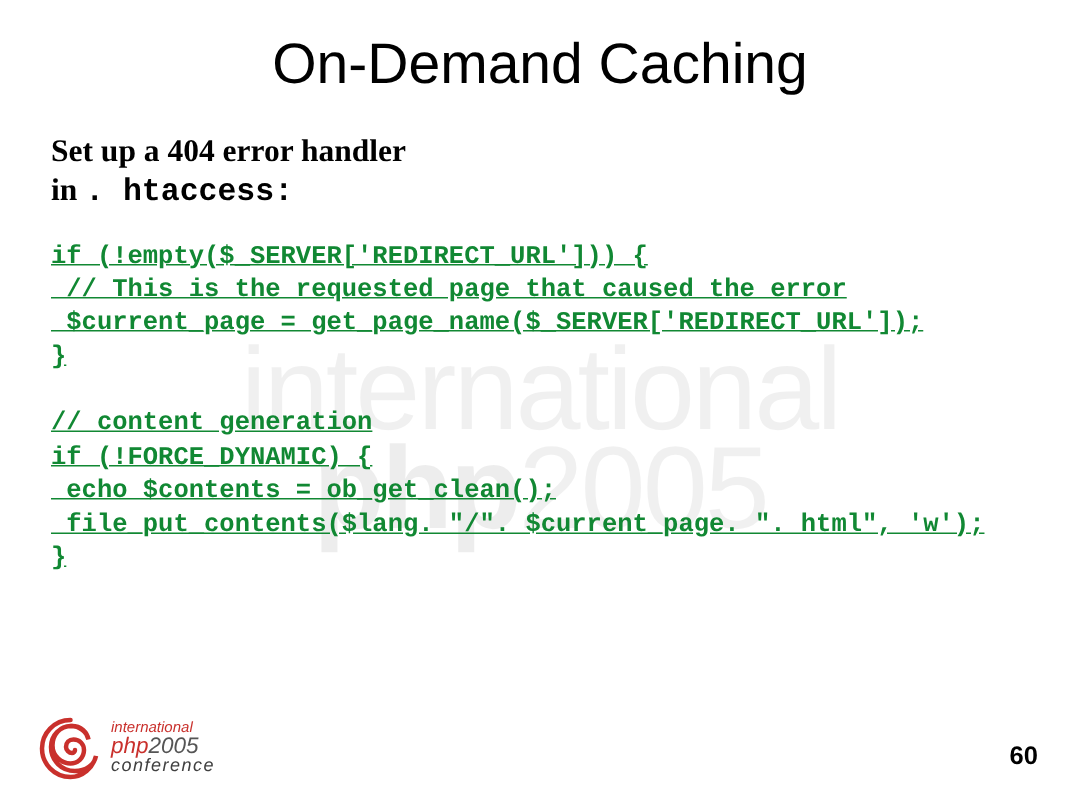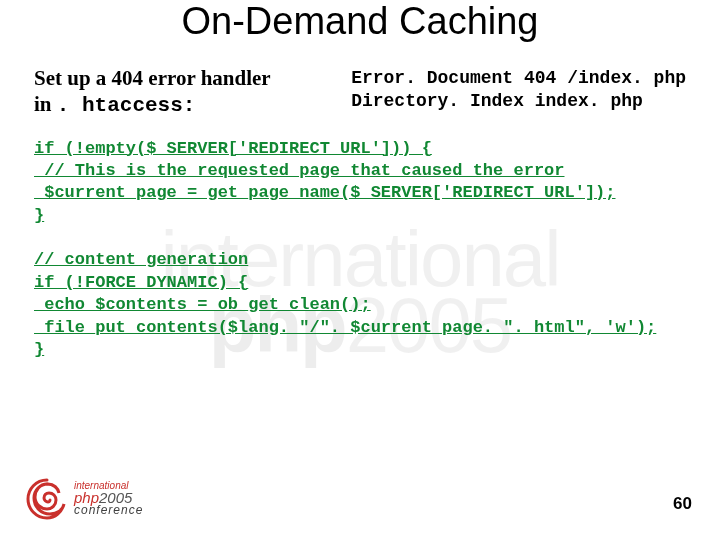--- a/index.html
+++ b/index.html
@@ -51,31 +51,32 @@
     color: rgba(0,0,0,0.07);
   }
   .title {
     position: relative;
     z-index: 1;
     font-family: Arial, Helvetica, sans-serif;
     font-size: 38px;
     font-weight: 400;
     color: #000;
     text-align: center;
+    padding-top: 22px;
     margin: 0;
   }
   .content {
     position: relative;
     z-index: 1;
     padding: 22px 34px 0 34px;
     box-sizing: border-box;
   }
   .intro-row {
     display: flex;
-    flex-direction: row;
+    flex-direction: column;
     align-items: flex-start;
     gap: 28px;
     justify-content: space-between;
   }
   .intro-text {
     font-family: Georgia, 'Times New Roman', serif;
     font-size: 21px;
     font-weight: bold;
     color: #000;
     max-width: 250px;
@@ -172,22 +173,20 @@
   </div>
 
   <h1 class="title">On-Demand Caching</h1>
 
   <div class="content">
 
     <div class="intro-row">
       <div class="intro-text">
         <span>Set up a 404 error handler in </span><span class="mono">. htaccess:</span>
       </div>
-      <div class="htaccess-block">Error. Document 404 /index. php
-Directory. Index index. php</div>
     </div>
 
     <div class="code">if (!empty($_SERVER['REDIRECT_URL'])) {
  // This is the requested page that caused the error
  $current_page = get_page_name($_SERVER['REDIRECT_URL']);
 }</div>
 
     <div class="code block2">// content generation
 if (!FORCE_DYNAMIC) {
  echo $contents = ob_get_clean();

